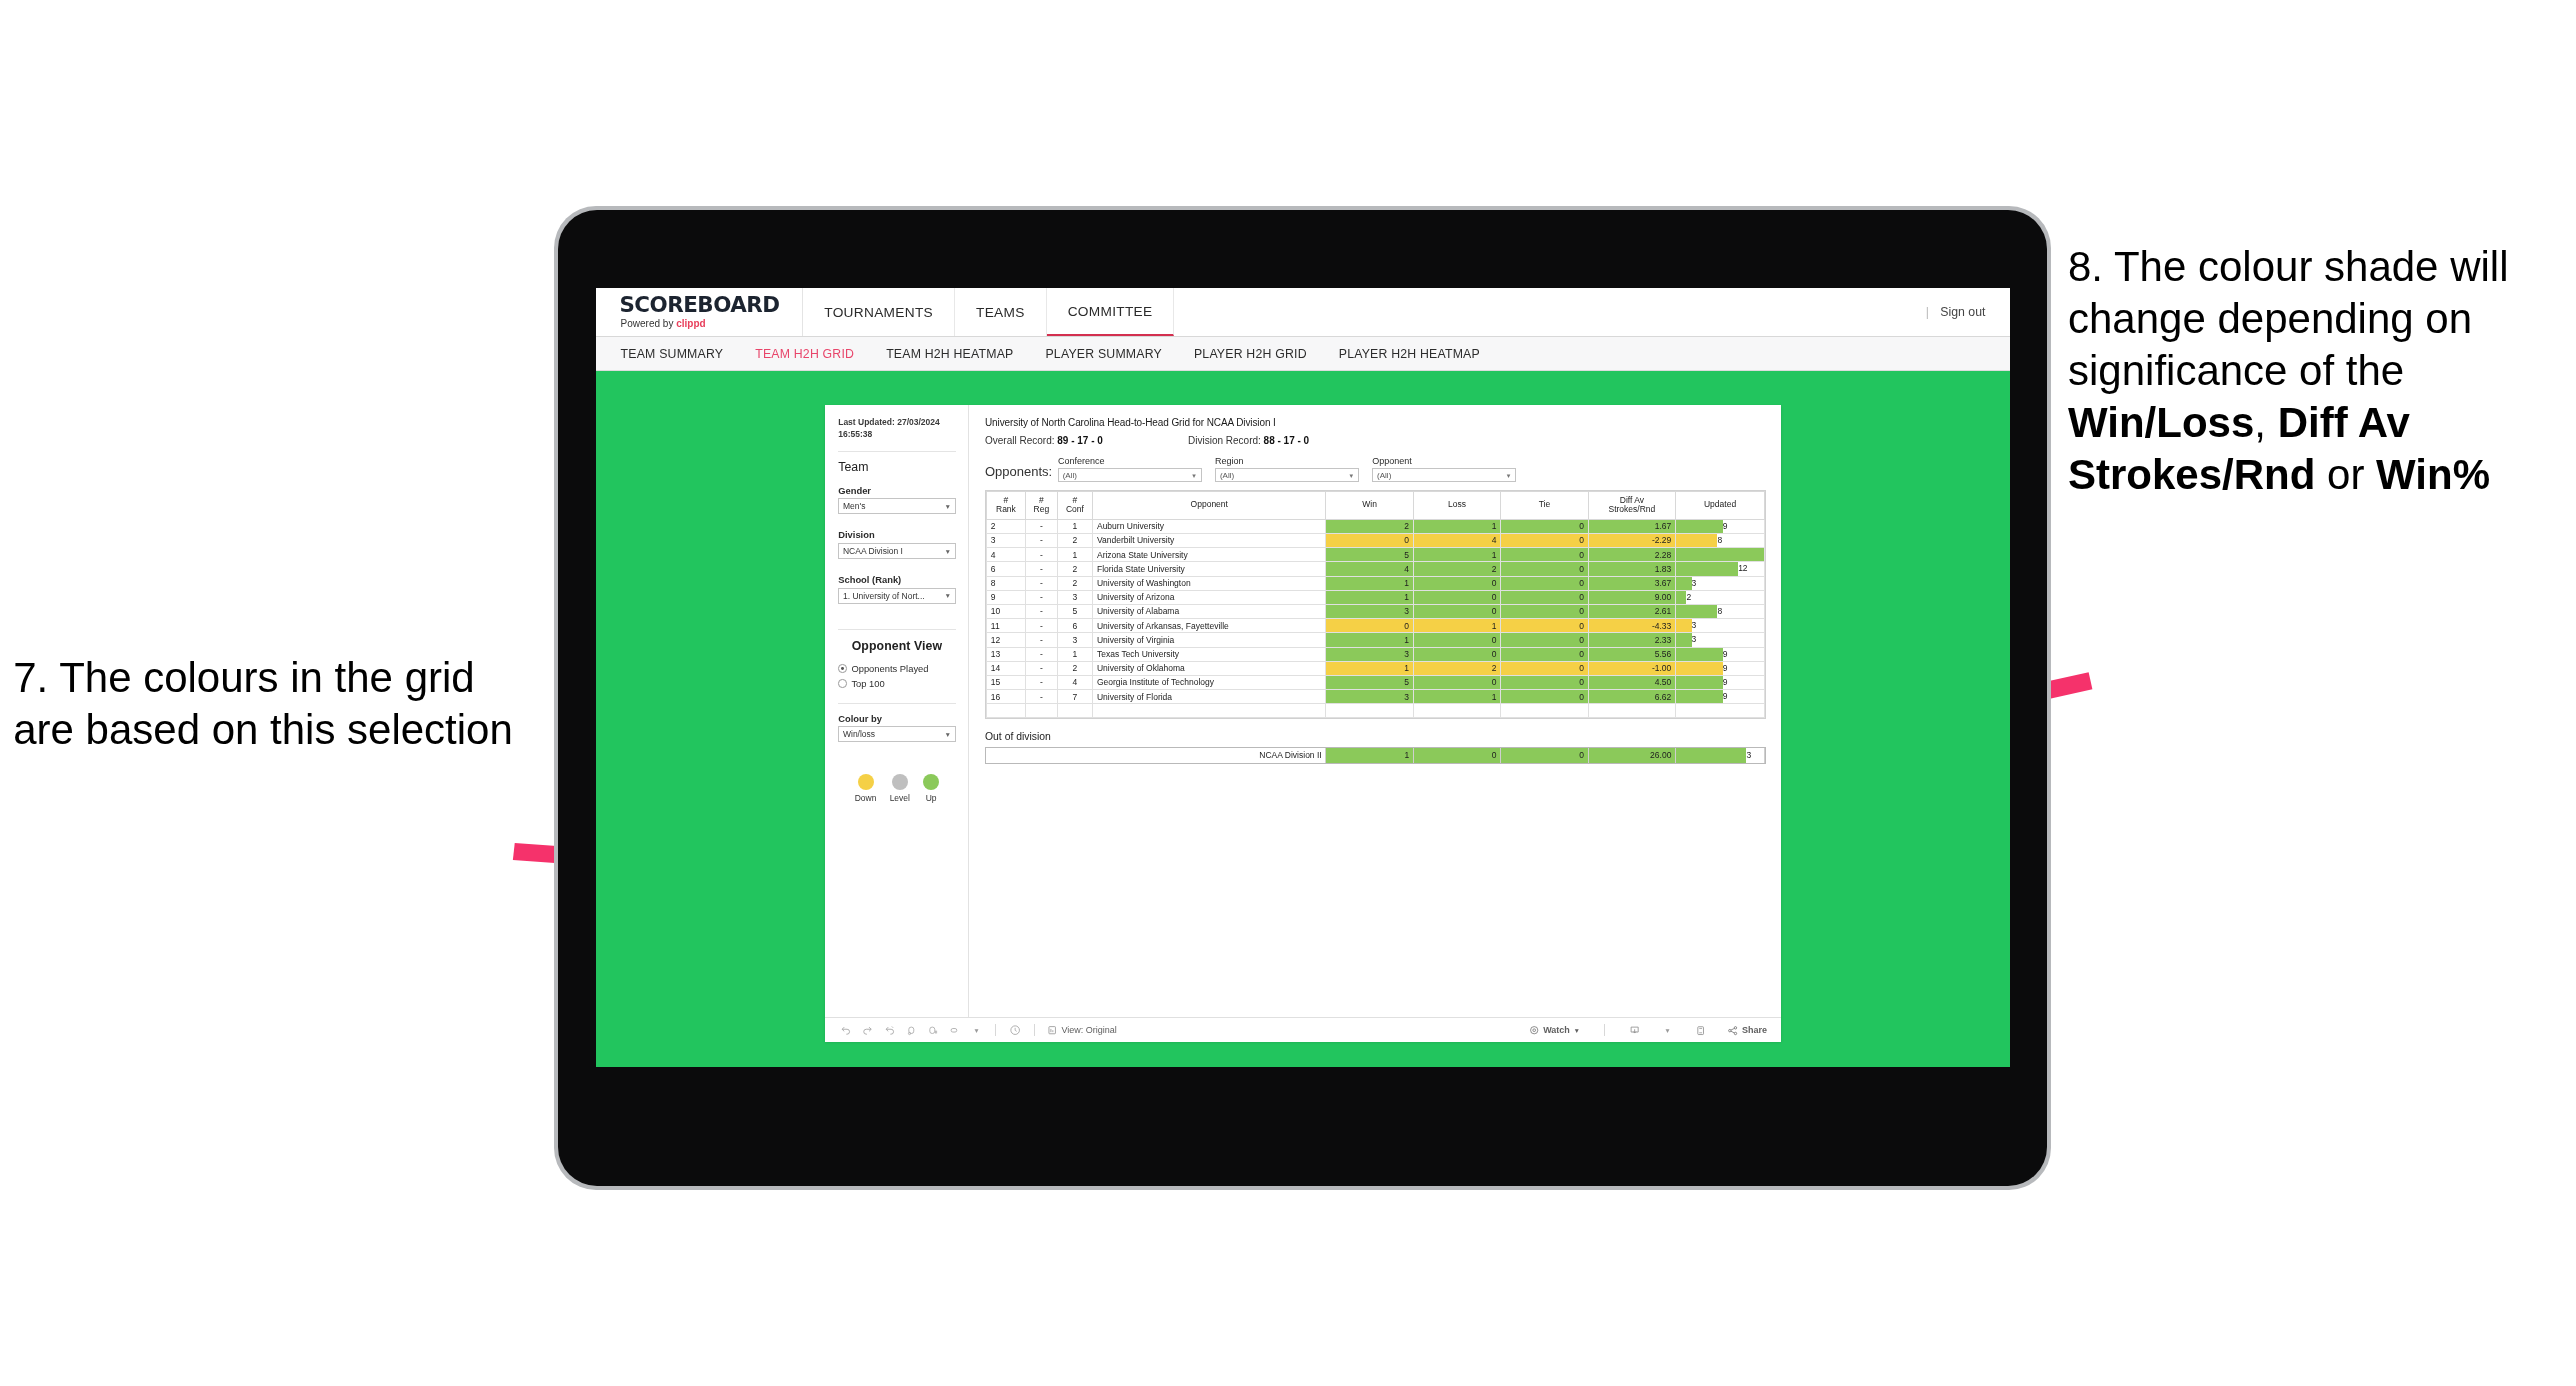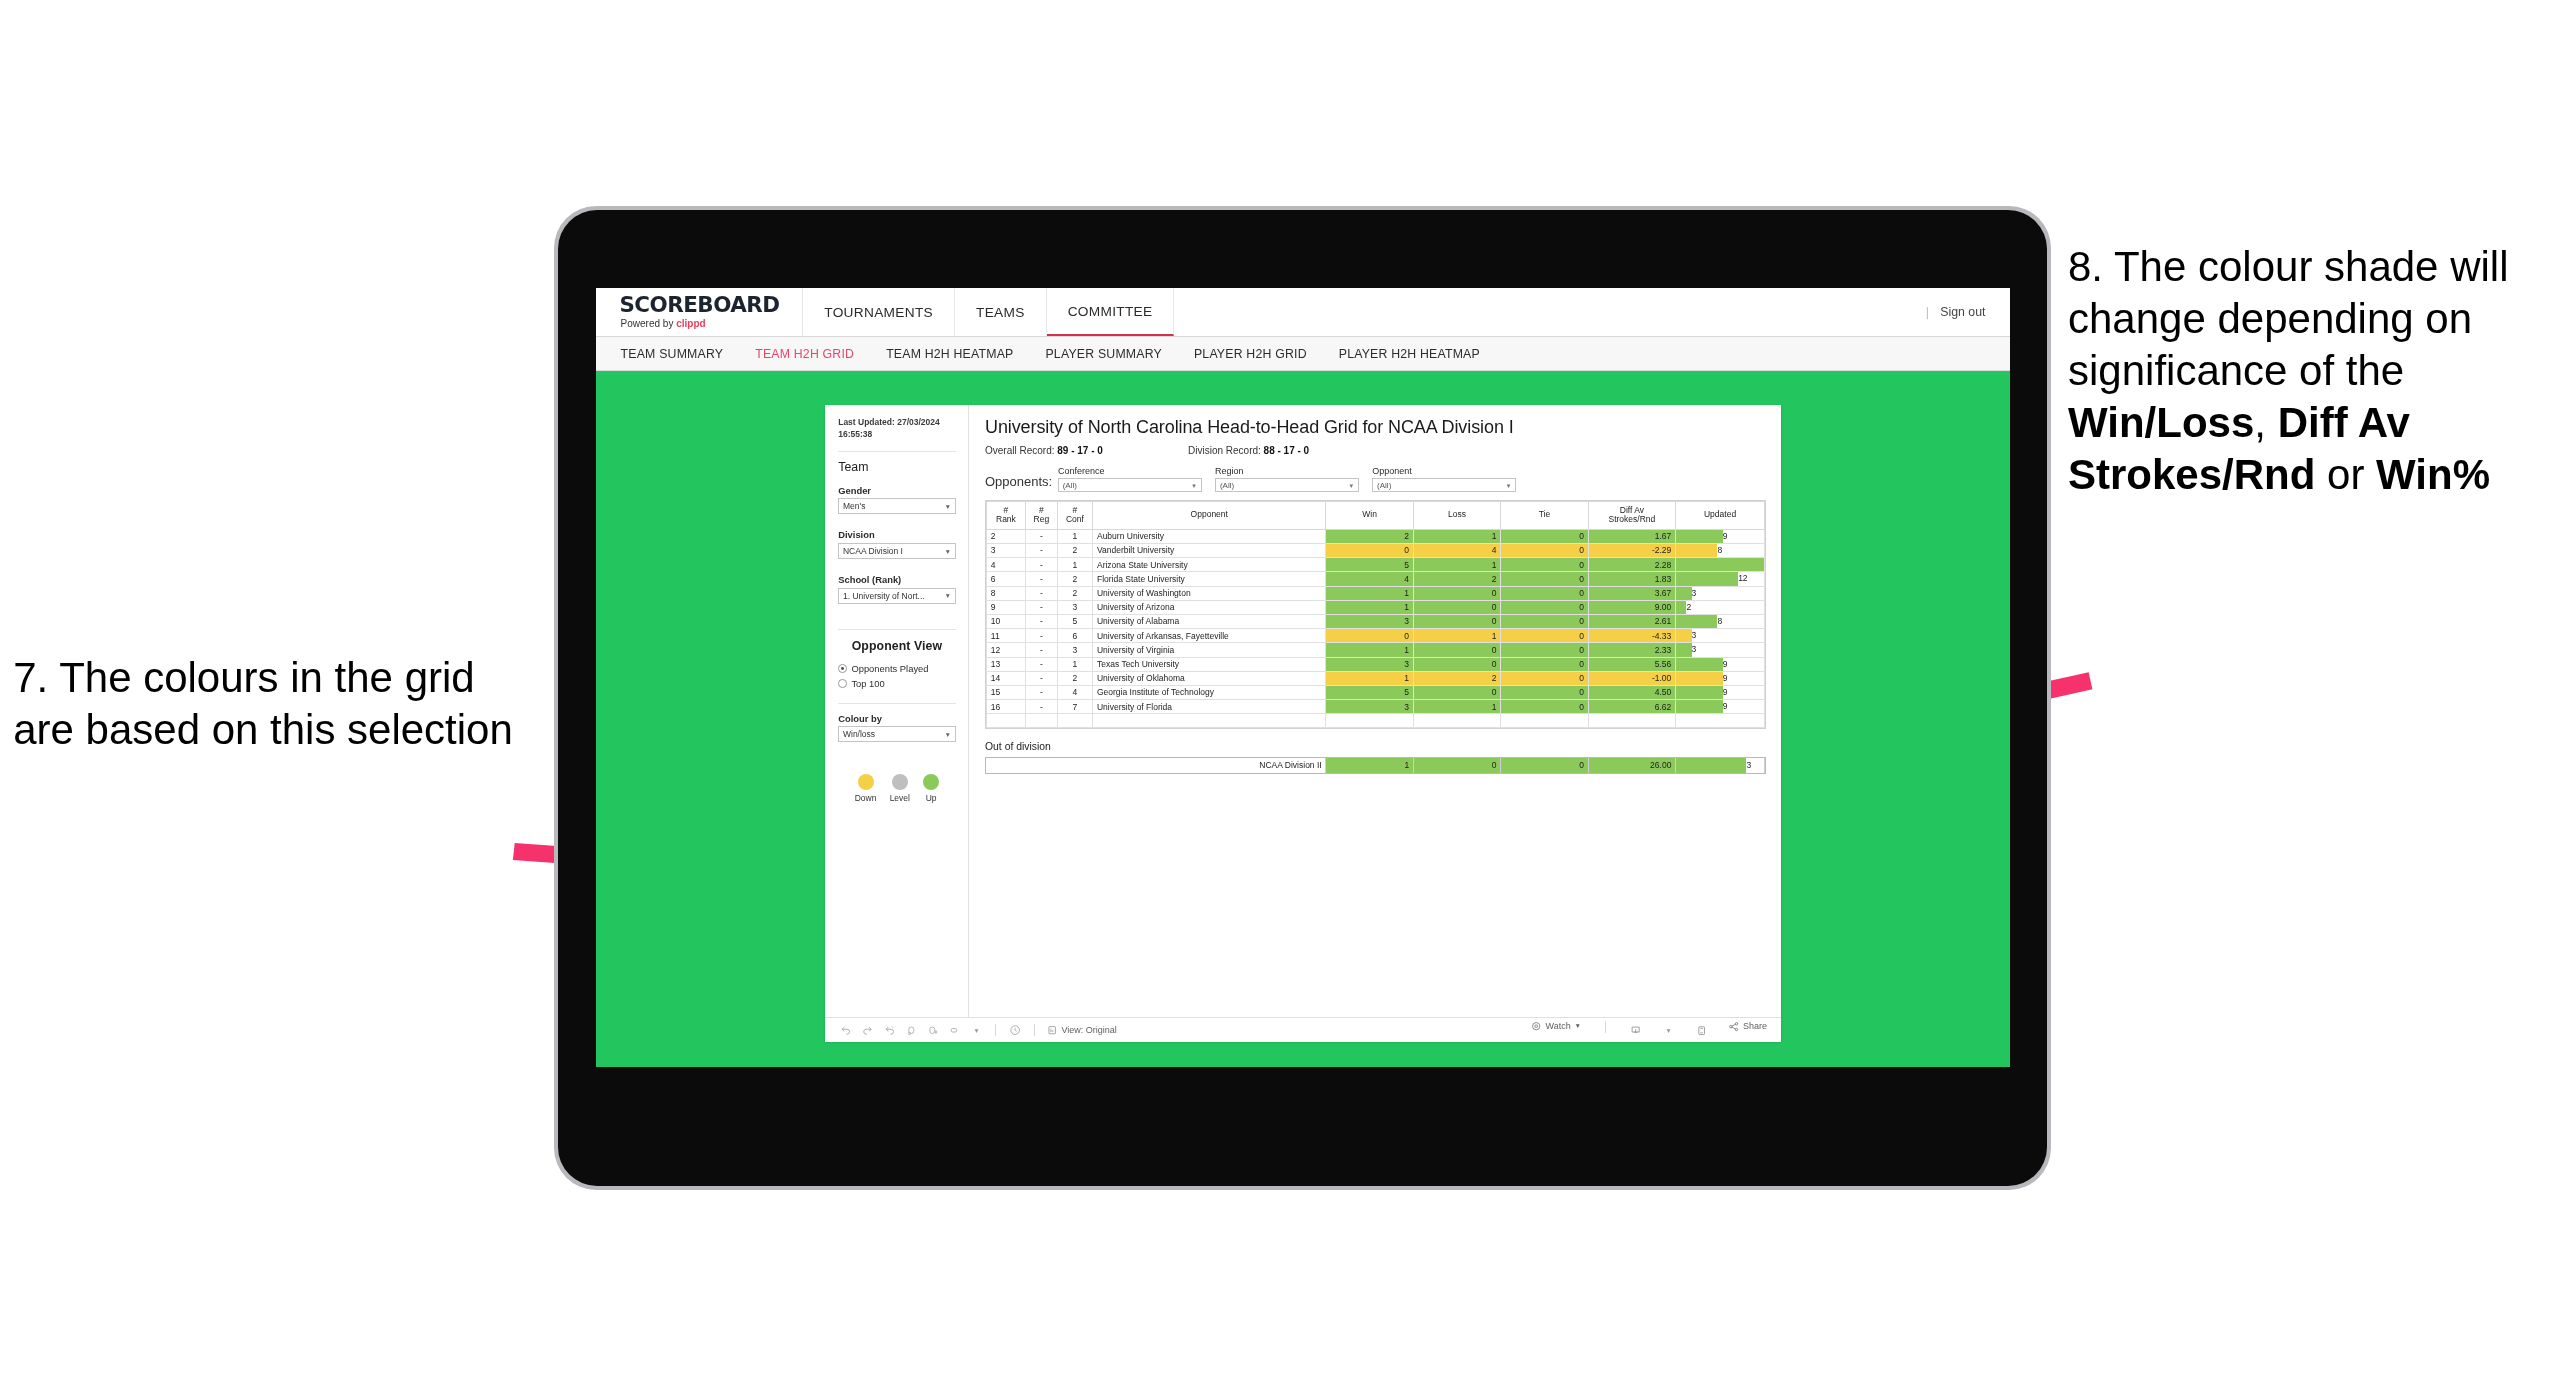--- a/index.html
+++ b/index.html
@@ -181,21 +181,21 @@
   }
   .legend-item { text-align: center; }
   .legend-dot {
     width: 16px; height: 16px; border-radius: 50%; margin: 0 auto 2.8px;
   }
   .legend-label { font-size: 8.5px; color: #333; }
 
   
   .viz-main { flex: 1; padding: 12.3px 15px 0 16px; min-width: 0; display:flex; flex-direction:column; }
   .viz-title {
-    font-size: 18px; color: #1b1b1b; font-weight: normal; margin-bottom: 6.6px;
+    font-size: 10px; color: #1b1b1b; font-weight: normal; margin-bottom: 6.6px;
     letter-spacing: -0.1px;
   }
   .records { display: flex; font-size: 10px; color: #333; margin-bottom: 10.4px; }
   .records .rec { width: 203px; }
   .records b { font-weight: bold; color: #111; }
 
   .filters { display: flex; align-items: flex-end; margin-bottom: 7.6px; }
   .filters-label { font-size: 13px; color: #333; margin-right: 5.7px; padding-bottom: 2.8px; }
   .filter-group { margin-right: 13.2px; }
   .filter-group .field-label { font-weight: normal; font-size: 9px; margin-bottom: 1.9px; }
@@ -262,21 +262,21 @@
   }
   .tb-icon {
     width: 19px; height: 19px; display: flex; align-items: center; justify-content: center;
     cursor: pointer; color: #9a9a9a;
   }
   .tb-sep { width: 0.9px; height: 12.3px; background: #d8d8d8; margin: 0 6.6px; }
   .tb-item {
     display: flex; align-items: center; gap: 3.8px; cursor: pointer; color: #5f5f5f;
     padding: 0 2.8px;
   }
-  .tb-right { margin-left: auto; display: flex; align-items: flex-start; gap: 14px; }
+  .tb-right { margin-left: auto; display: flex; align-items: center; gap: 14px; font-weight: bold; }
   .caret-sm { font-size: 6.6px; }
 </style>
 </head>
 <body>
 
 <div class="annot annot-left">
   <span>7. The colours in the grid are based on this selection</span>
 </div>
 
 <div class="annot annot-right">

